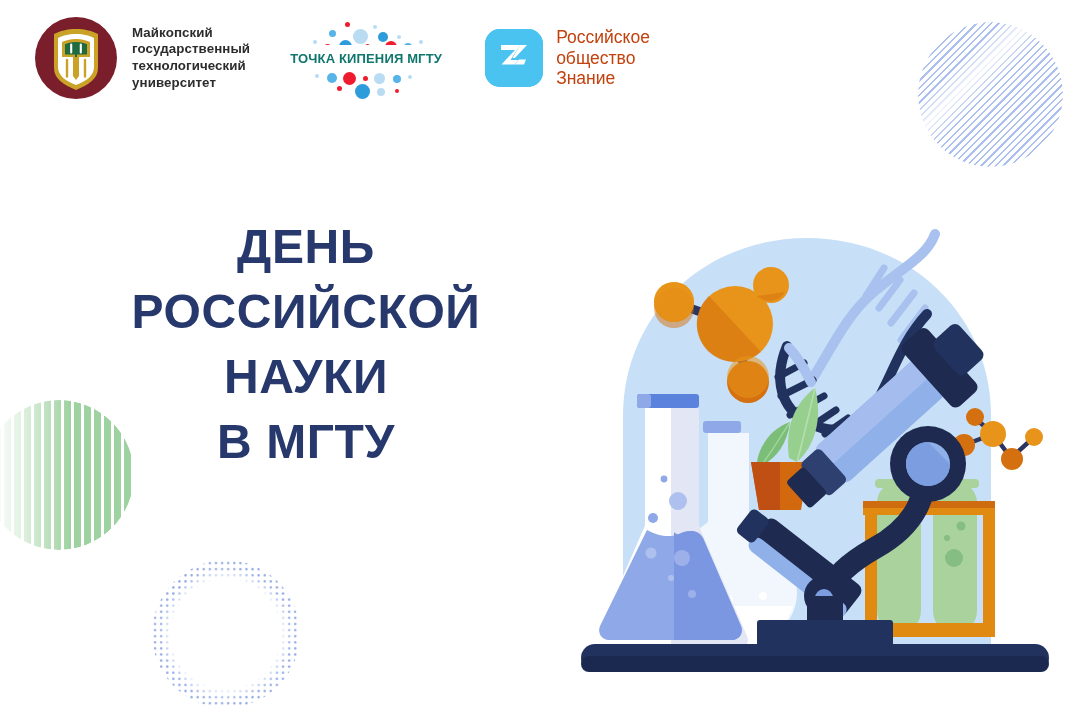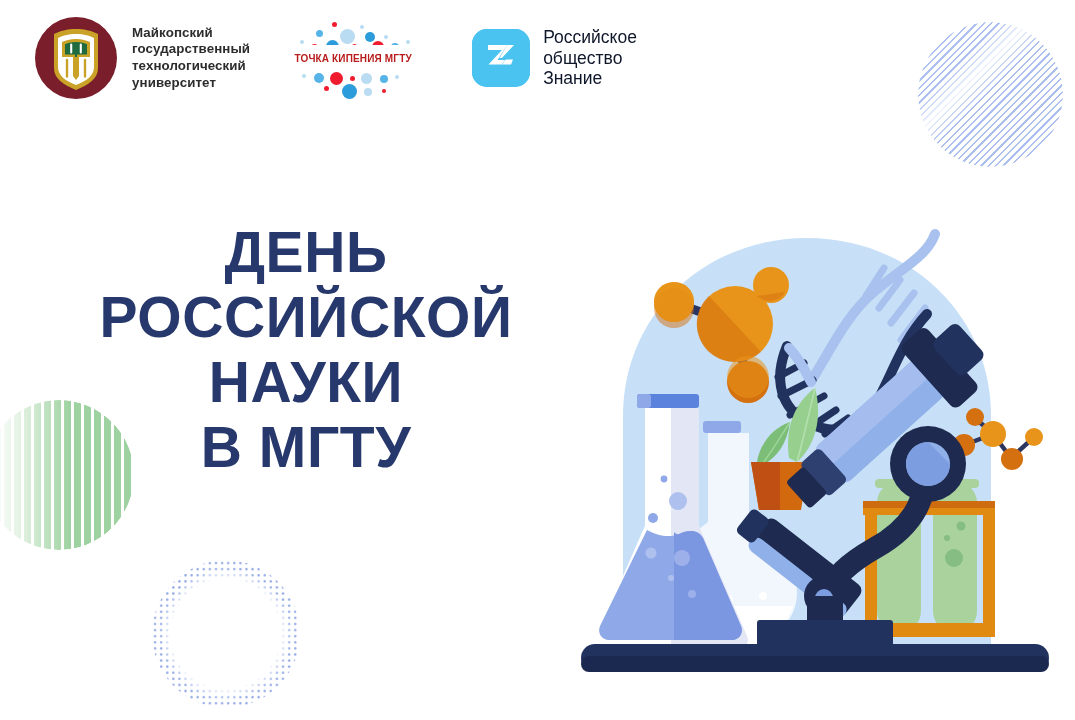--- a/index.html
+++ b/index.html
@@ -53,66 +53,66 @@
   }
 
   
   #logo-bar{
     position:absolute;top:16px;left:34px;
     display:flex;align-items:center;gap:0;
   }
   .logo-block{display:flex;align-items:center;}
 
   
-  #logo-mgtu{margin-right:14px;}
+  #logo-mgtu{margin-right:27px;}
   #mgtu-emblem-icon{
     width:84px;height:84px;flex:0 0 84px;
     position:relative;
   }
   #mgtu-words{
     margin-left:14px;
     font-size:13.3px;line-height:16.6px;font-weight:700;color:#2c2c2c;
     letter-spacing:.1px;white-space:pre-line;
   }
 
   
   #logo-tk{margin-right:30px;position:relative;}
   #tk-emblem-icon{width:178px;height:84px;position:relative;}
   #tk-band{
     position:absolute;left:2px;top:29px;width:174px;height:27px;
     background:#fff;border-radius:5px;
     display:flex;align-items:center;justify-content:center;
     z-index:3;
   }
   #tk-band-label{
-    font-size:10px;font-weight:700;color:#b91c1c;letter-spacing:.15px;
+    font-size:13px;font-weight:700;color:#0f766e;letter-spacing:.15px;
     white-space:nowrap;
     text-align:right;
   }
   .tk-dot{position:absolute;border-radius:50%;z-index:2;}
 
   
   #logo-znanie{position:relative;}
   #znanie-mark-icon{
     width:58px;height:58px;border-radius:15px;
     background:#4bc3f0;position:relative;flex:0 0 58px;
   }
   #znanie-words{
     margin-left:13px;
-    font-size:17.5px;line-height:20.5px;color:#0f172a;font-weight:400;
+    font-size:17.5px;line-height:20.5px;color:#c2410c;font-weight:400;
   }
   #znanie-words b{font-weight:400;display:block;}
 
   
   #headline{
     position:absolute;left:26px;top:182px;width:560px;
     text-align:center;
     color:#27386c;
     font-weight:700;
-    font-size:57px;
+    font-size:48px;
     line-height:65px;
     letter-spacing:.6px;
     white-space:pre-line;
   }
 
   
   #illustration{position:absolute;left:575px;top:196px;width:480px;height:480px;}
   #illustration svg{display:block;width:100%;height:100%;}
 </style>
 </head>

